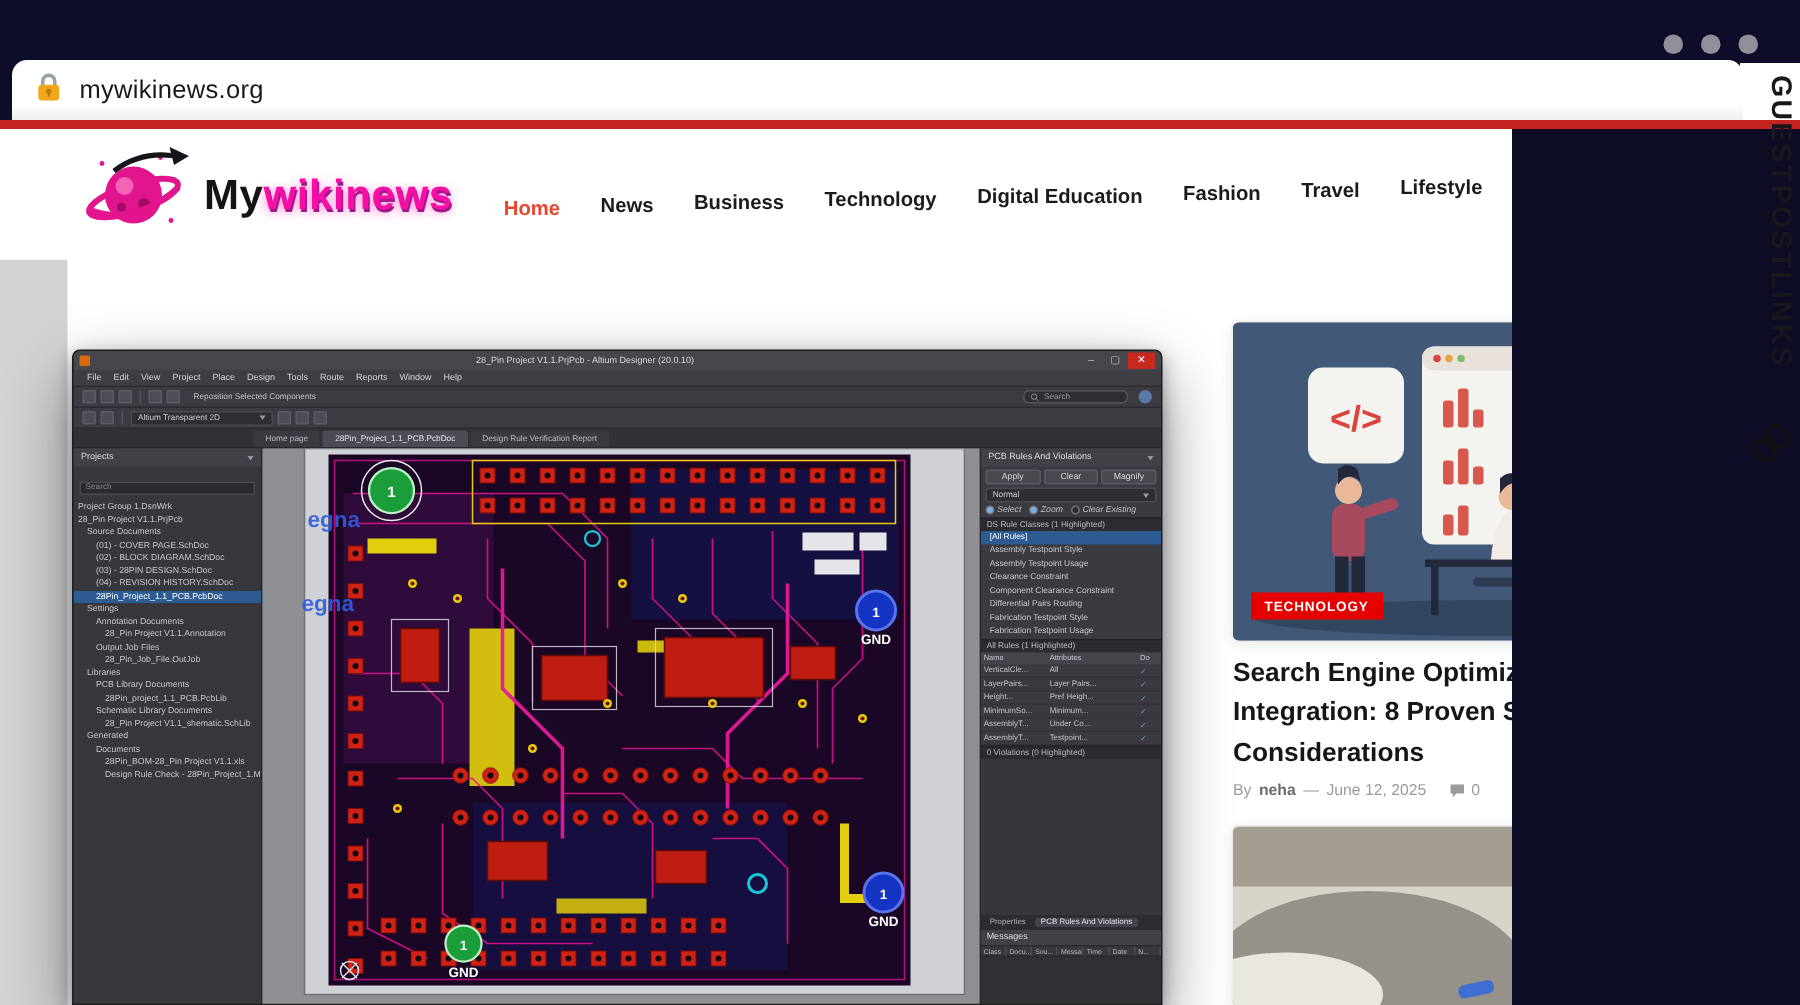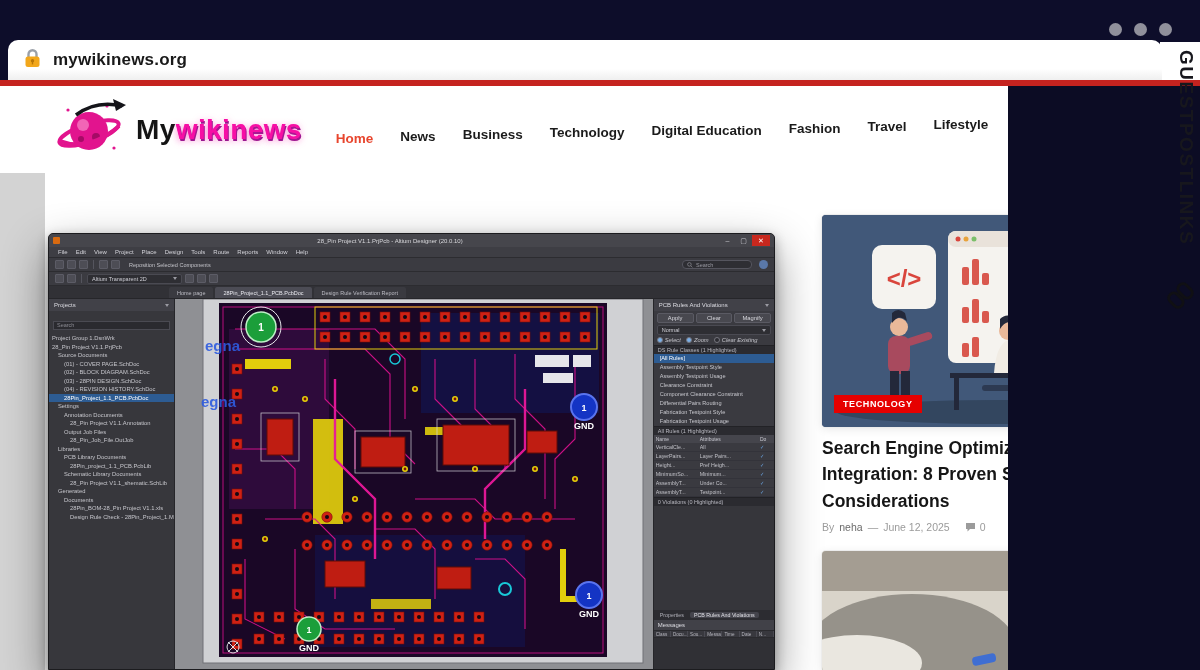--- a/index.html
+++ b/index.html
@@ -7,21 +7,21 @@
   body { position:relative; font-family:"Liberation Sans",sans-serif; background:#0c0c24; }
 
   
   .chrome { position:absolute; top:0; left:0; width:1200px; height:86px; background:#0d0d2a; }
   .dots { position:absolute; top:23px; right:28px; display:flex; gap:12px; }
   .dot { width:13px; height:13px; border-radius:50%; background:#90909b; }
   .white-notch { position:absolute; top:42px; right:0; width:40px; height:44px; background:#ffffff; }
   .urlbar { position:absolute; top:40px; left:8px; width:1154px; height:40px;
             background:linear-gradient(#ffffff 72%, #efefef); border-radius:10px 10px 0 0;
             display:flex; align-items:center; padding:0 16px; gap:12px; }
-  .domain { font-size:17px; font-weight:bold; color:#191919; letter-spacing:.2px; }
+  .domain { font-size:17px; font-weight:normal; color:#191919; letter-spacing:.2px; }
   .red-line { position:absolute; top:80px; left:0; width:1200px; height:6px; background:#c5231f; }
 
   
   .page { position:absolute; top:86px; left:0; width:1008px; height:584px; background:#fff; overflow:hidden; }
   .left-gutter { position:absolute; left:0; top:87px; width:45px; height:497px; background:#d3d3d3; }
 
   .site-header { position:absolute; top:0; left:0; width:1160px; height:87px; background:#fff;
                  display:flex; align-items:center; }
   .logo { display:flex; align-items:center; margin-left:56px; gap:2px; cursor:pointer; }
   .logo-text { font-size:28px; font-weight:bold; letter-spacing:.4px; white-space:nowrap; }
@@ -48,21 +48,21 @@
   
   .article-col { position:absolute; left:822px; top:129px; width:338px; }
   .article-card { width:335px; height:212px; border-radius:4px; overflow:hidden; position:relative;
                   background:#415879; box-shadow:0 0 0 1px #ececec, 0 2px 10px rgba(0,0,0,.10); cursor:pointer; }
   .article-card.second { margin-top:18px; height:120px; background:#d9d4ca; }
   .badge { position:absolute; left:12px; bottom:14px; background:#e60000; color:#fff;
            font-size:9px; font-weight:bold; letter-spacing:.6px; padding:4px 9px; }
   .article-title { margin-top:8px; font-size:17.5px; font-weight:bold; color:#161616;
                    line-height:1.5; cursor:pointer; }
   .byline { margin-top:7px; display:flex; align-items:center; gap:5px; font-size:10.5px; color:#9b9b9b; }
-  .byline .author { color:#6b6b6b; font-weight:normal; cursor:pointer; }
+  .byline .author { color:#6b6b6b; font-weight:bold; cursor:pointer; }
   .byline .comments { margin-left:10px; display:flex; align-items:center; gap:4px; cursor:pointer; }
 
   
   .altium { position:absolute; left:48px; top:147px; width:727px; height:437px;
             background:#36363b; border:1px solid #1c1c1f; border-radius:5px 5px 0 0;
             box-shadow:0 18px 45px rgba(0,0,0,.45), 0 4px 12px rgba(0,0,0,.30);
             color:#cfcfd4; overflow:hidden; }
   .a-titlebar { height:13px; background:#46464c; display:flex; align-items:center; padding:0 4px; gap:4px; }
   .a-appicon { width:7px; height:7px; background:#d86a10; border-radius:1px; }
   .a-title { margin:0 auto; font-size:6px; color:#d8d8dc; white-space:nowrap; }

